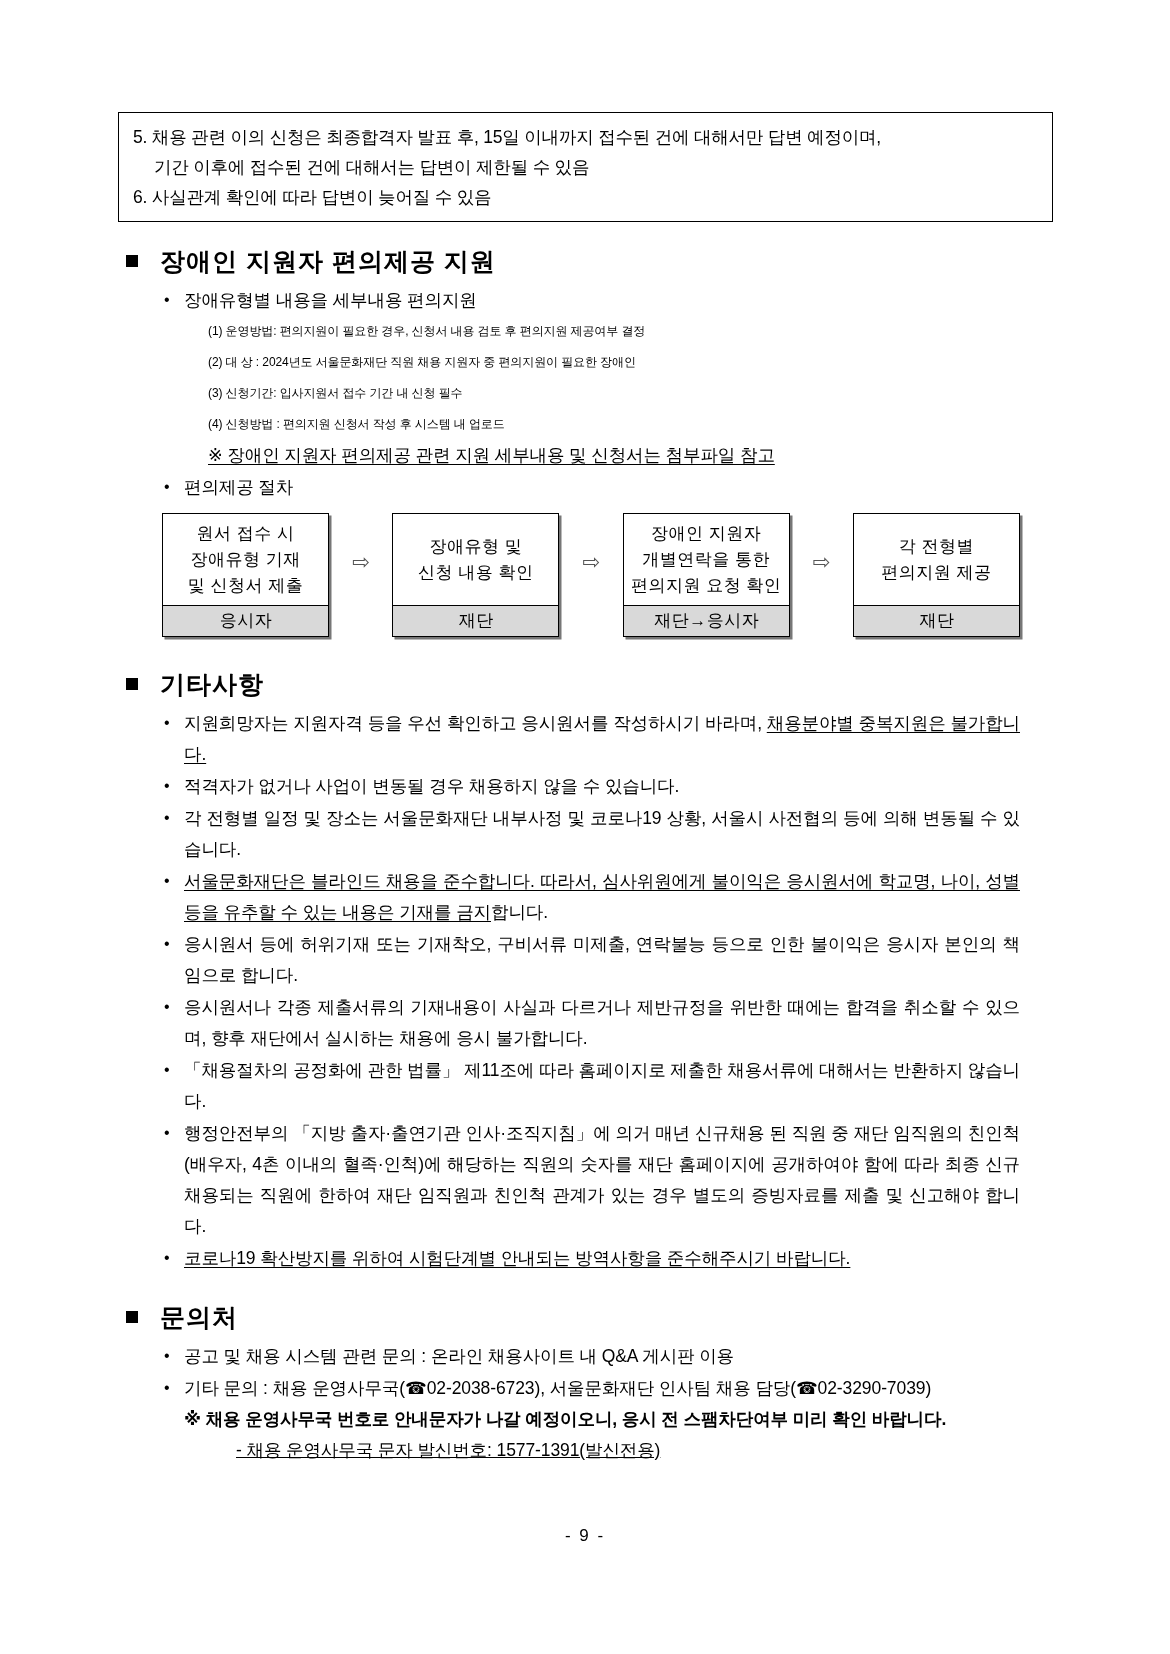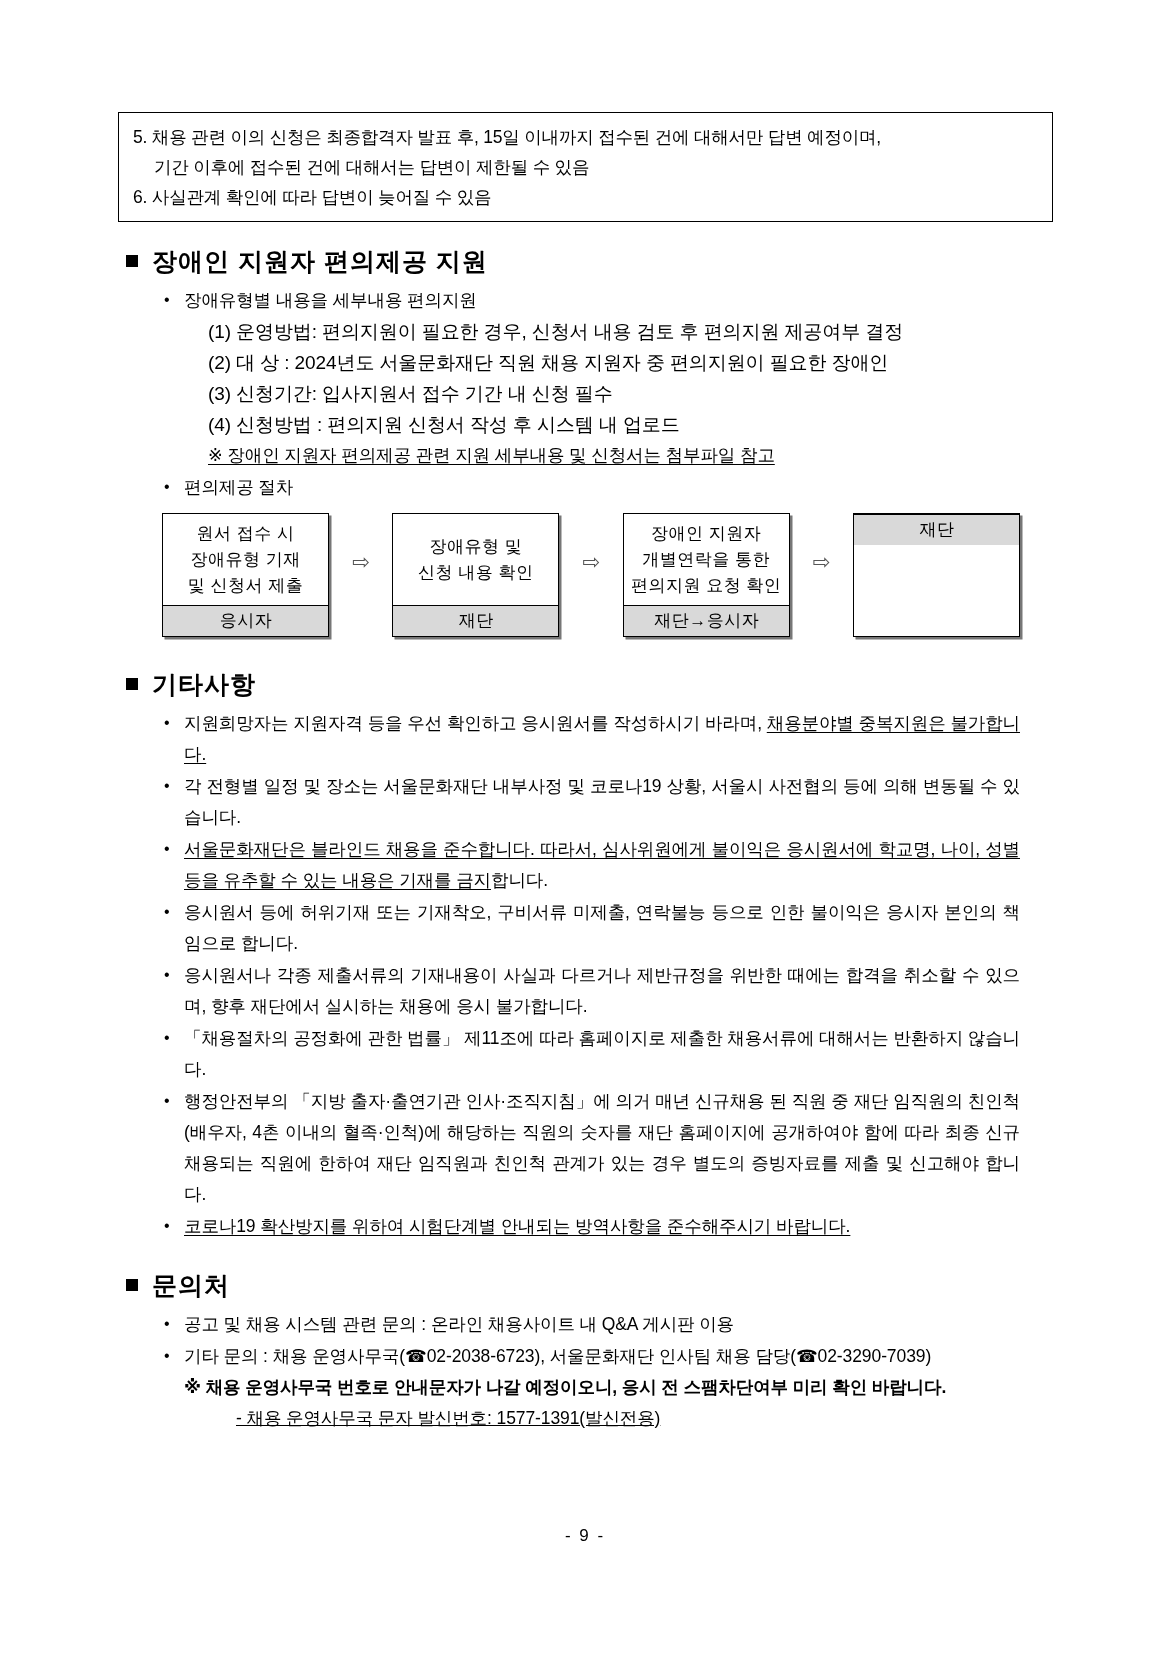--- a/index.html
+++ b/index.html
@@ -59,20 +59,21 @@
     height: 12px;
     background: #000;
     display: inline-block;
     flex: none;
   }
   .sec-title {
     font-size: 25px;
     font-weight: 700;
     letter-spacing: 1px;
     line-height: 34px;
+    margin-left: 8px;
   }
 
   
   ul.lv1 {
     list-style: none;
     margin: 7px 0 0 0;
     padding: 0 0 0 44px;
   }
   ul.lv1 > li {
     position: relative;
@@ -83,21 +84,21 @@
     margin-bottom: 1px;
   }
   ul.lv1 > li::before {
     content: "•";
     position: absolute;
     left: 2px;
     top: -1px;
     font-size: 16px;
   }
   .sub-line {
-    font-size: 19px;
+    font-size: 12px;
     line-height: 31px;
     letter-spacing: -0.1px;
     padding-left: 24px;
     white-space: nowrap;
   }
   .note-star {
     font-size: 17.5px;
     line-height: 31px;
     letter-spacing: -0.1px;
     padding-left: 24px;
@@ -224,32 +225,37 @@
         <div class="flow-box">
           <div class="flow-top">
             <div>장애인 지원자</div>
             <div>개별연락을 통한</div>
             <div>편의지원 요청 확인</div>
           </div>
           <div class="flow-foot">재단→응시자</div>
         </div>
         <div class="arrow">⇨</div>
         <div class="flow-box">
+          <div class="flow-top">
+            <div>각 전형별</div>
+            <div>편의지원 제공</div>
+          </div>
           <div class="flow-foot">재단</div>
         </div>
       </div>
   </div>
 
   <div class="section" style="margin-top:30px;">
     <div class="sec-head">
       <span class="sq"></span>
       <span class="sec-title">기타사항</span>
     </div>
     <ul class="lv1 just" id="misc-list">
         <li>지원희망자는 지원자격 등을 우선 확인하고 응시원서를 작성하시기 바라며, <span class="u">채용분야별 중복지원은 불가합니다.</span></li>
+        <li>적격자가 없거나 사업이 변동될 경우 채용하지 않을 수 있습니다.</li>
         <li>각 전형별 일정 및 장소는 서울문화재단 내부사정 및 코로나19 상황, 서울시 사전협의 등에 의해 변동될 수 있습니다.</li>
         <li><span class="u">서울문화재단은 블라인드 채용을 준수합니다. 따라서, 심사위원에게 불이익은 응시원서에 학교명, 나이, 성별 등을 유추할 수 있는 내용은 기재를 금지</span>합니다.</li>
         <li>응시원서 등에 허위기재 또는 기재착오, 구비서류 미제출, 연락불능 등으로 인한 불이익은 응시자 본인의 책임으로 합니다.</li>
         <li>응시원서나 각종 제출서류의 기재내용이 사실과 다르거나 제반규정을 위반한 때에는 합격을 취소할 수 있으며, 향후 재단에서 실시하는 채용에 응시 불가합니다.</li>
         <li>「채용절차의 공정화에 관한 법률」 제11조에 따라 홈페이지로 제출한 채용서류에 대해서는 반환하지 않습니다.</li>
         <li>행정안전부의 「지방 출자·출연기관 인사·조직지침」에 의거 매년 신규채용 된 직원 중 재단 임직원의 친인척(배우자, 4촌 이내의 혈족·인척)에 해당하는 직원의 숫자를 재단 홈페이지에 공개하여야 함에 따라 최종 신규 채용되는 직원에 한하여 재단 임직원과 친인척 관계가 있는 경우 별도의 증빙자료를 제출 및 신고해야 합니다.</li>
         <li><span class="u">코로나19 확산방지를 위하여 시험단계별 안내되는 방역사항을 준수해주시기 바랍니다.</span></li>
       </ul>
   </div>
 

